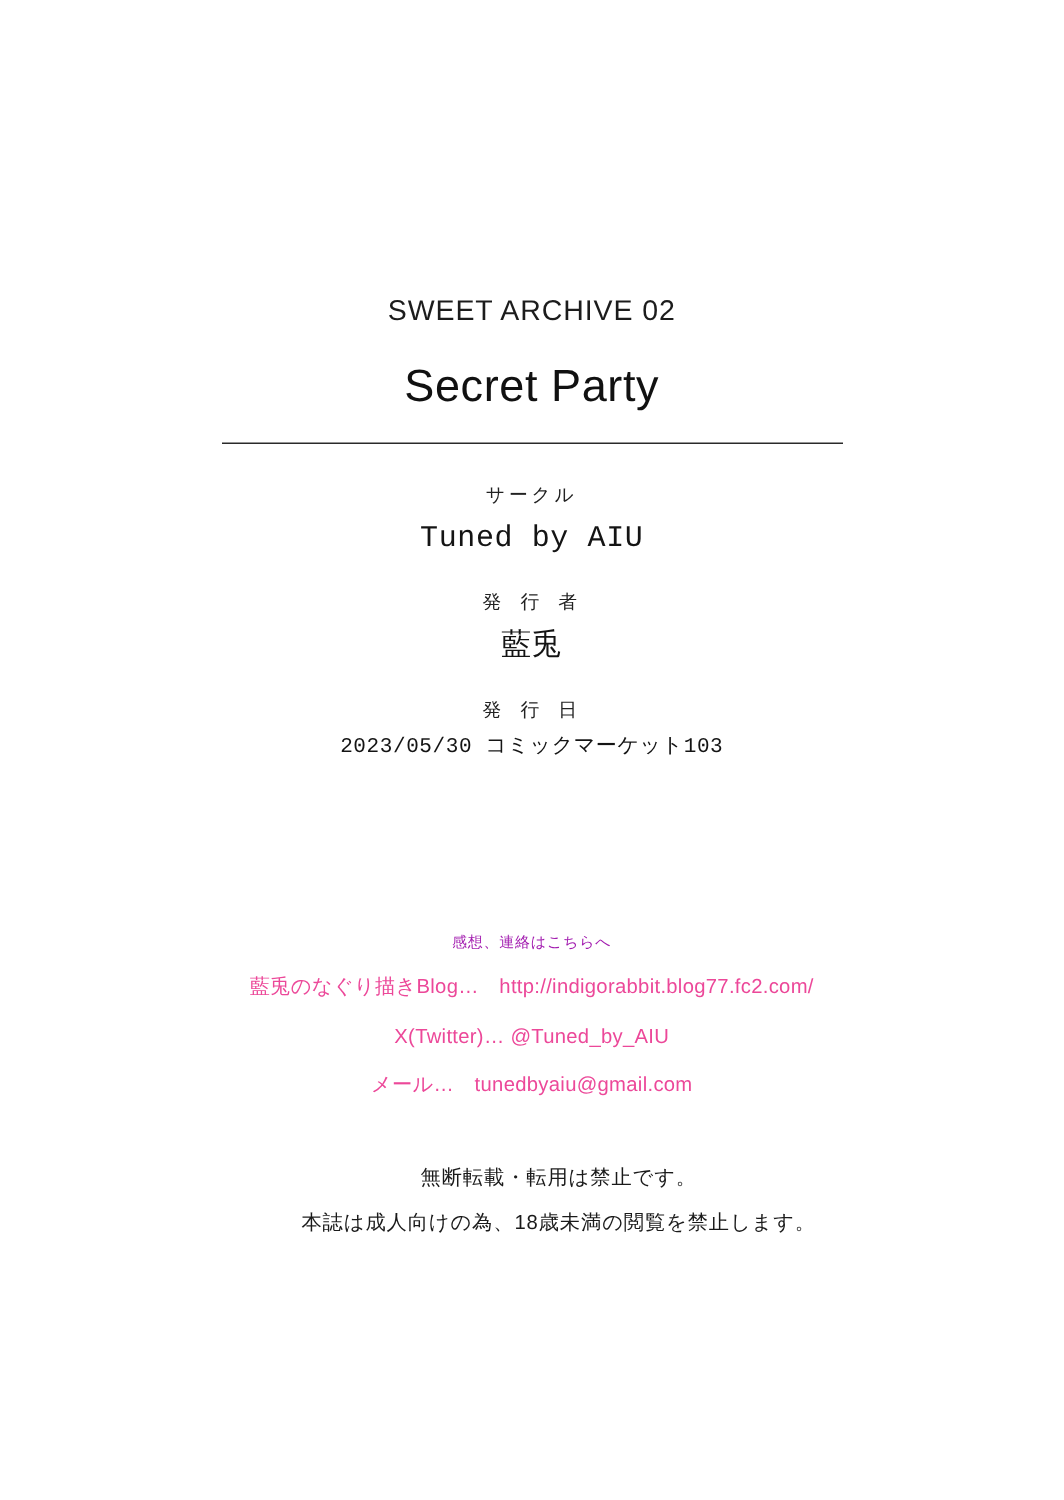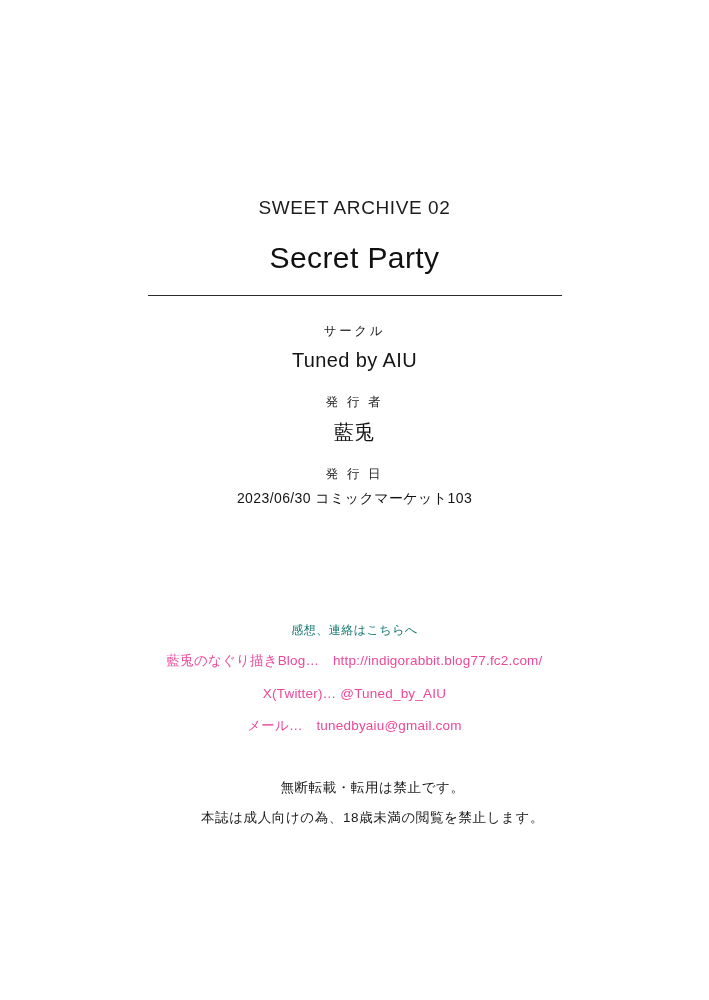--- a/index.html
+++ b/index.html
@@ -53,20 +53,21 @@
     background: #2a2a2a;
     margin: 18px auto 0 auto;
   }
 
   
   .credits {
     margin-top: 27px;
   }
   .credit-group {
     margin-bottom: 19px;
+    font-family: Liberation Mono, monospace;
   }
   .credit-label {
     font-size: 12.5px;
     letter-spacing: 2.6px;
     color: #222222;
     line-height: 1.4;
   }
   .credit-value {
     font-size: 20px;
     letter-spacing: 0.4px;
@@ -76,23 +77,23 @@
   }
   .credit-value.small {
     font-size: 14px;
   }
 
   
   .contact {
     margin-top: 112px;
   }
   .contact-heading {
-    font-size: 12px;
+    font-size: 10px;
     letter-spacing: 0.5px;
-    color: #0f766e;
+    color: #a21caf;
     line-height: 1.5;
   }
   .contact-line {
     font-size: 13.5px;
     letter-spacing: 0.2px;
     color: #ec4899;
     line-height: 1.5;
     margin-top: 12px;
   }
 
@@ -131,21 +132,21 @@
         <div class="credit-value">Tuned by AIU</div>
       </div>
 
       <div class="credit-group">
         <div class="credit-label">発 行 者</div>
         <div class="credit-value">藍兎</div>
       </div>
 
       <div class="credit-group">
         <div class="credit-label">発 行 日</div>
-        <div class="credit-value small">2023/06/30 コミックマーケット103</div>
+        <div class="credit-value small">2023/05/30 コミックマーケット103</div>
       </div>
 
     </div>
 
     <div class="contact">
       <div class="contact-heading">感想、連絡はこちらへ</div>
       <div class="contact-line">藍兎のなぐり描きBlog…　http://indigorabbit.blog77.fc2.com/</div>
       <div class="contact-line">X(Twitter)… @Tuned_by_AIU</div>
       <div class="contact-line">メール…　tunedbyaiu@gmail.com</div>
     </div>

